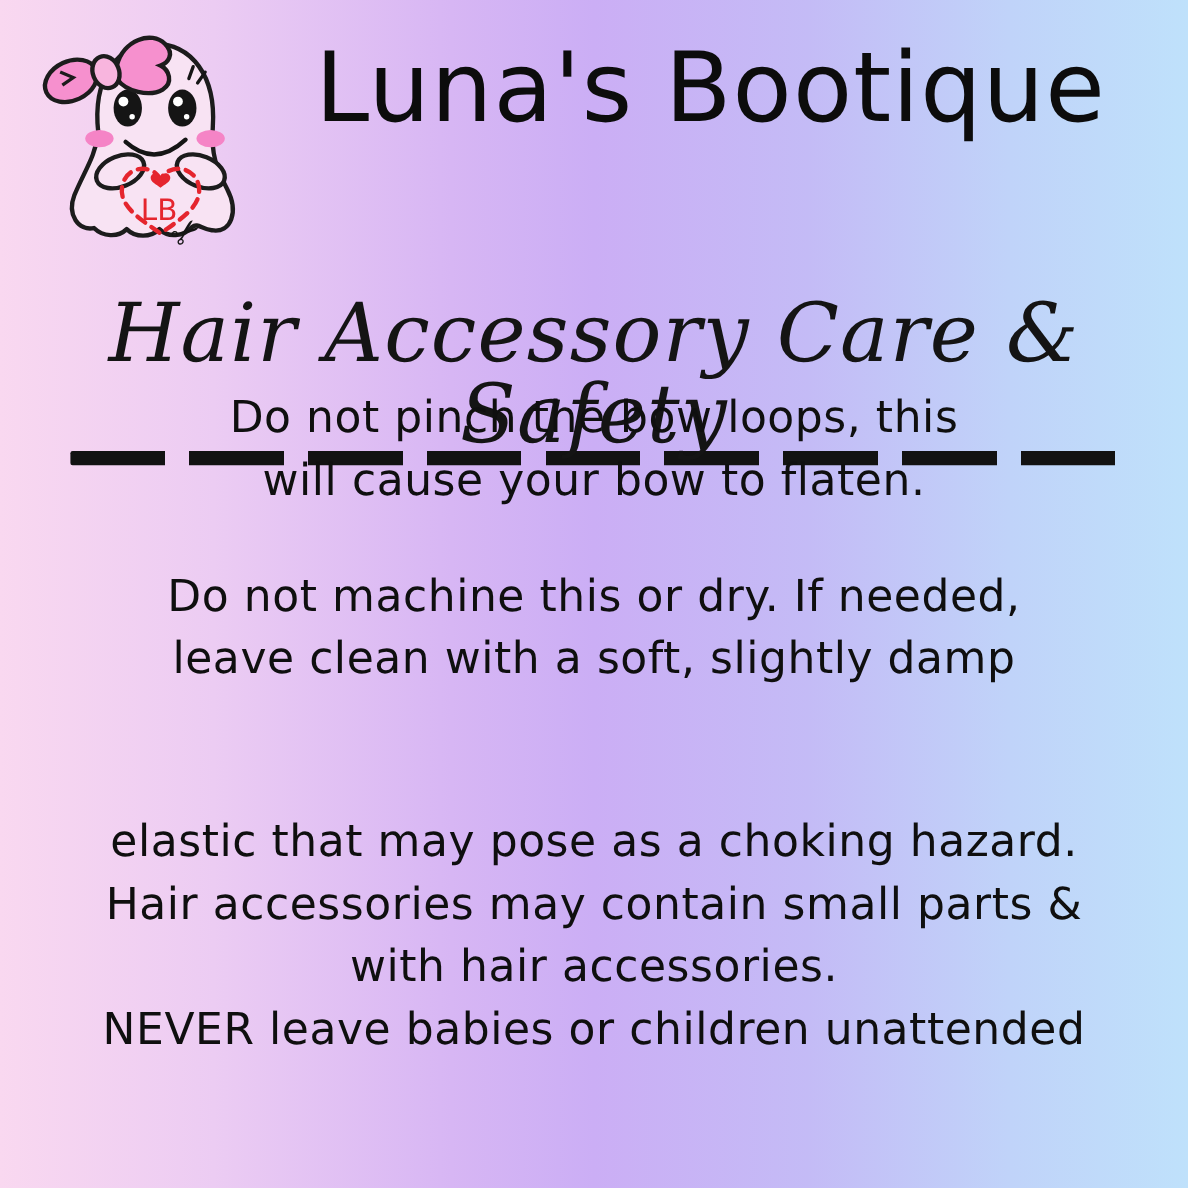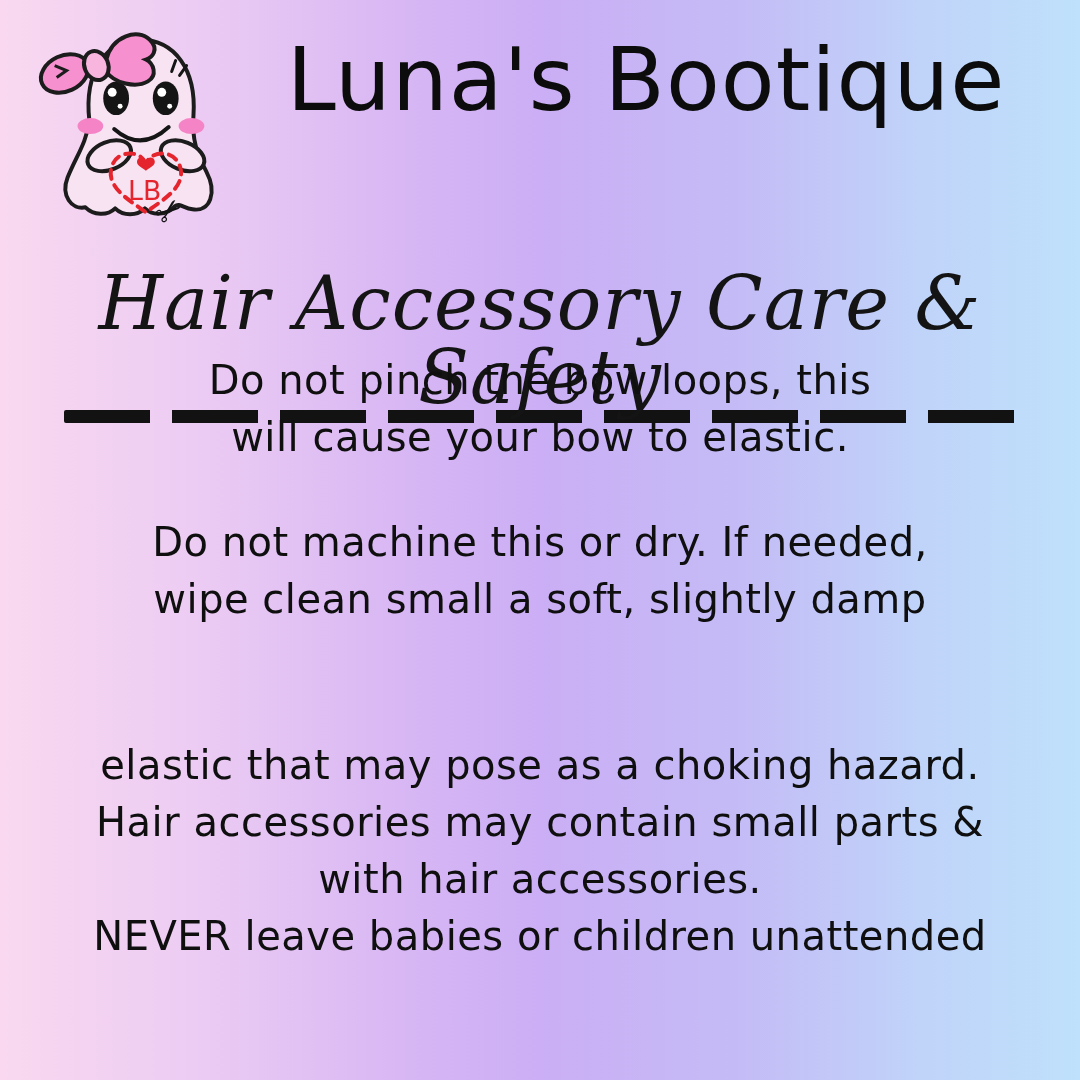--- a/index.html
+++ b/index.html
@@ -112,26 +112,26 @@
     <div class="title">Luna's Bootique</div>
   </div>
 
   <div class="heading-block">
     <div class="heading-text">Hair Accessory Care &amp; Safety</div>
     <div class="heading-underline"></div>
   </div>
 
   <div class="para para-1">
     <div>Do not pinch the bow loops, this</div>
-    <div>will cause your bow to elastic.</div>
+    <div>will cause your bow to flaten.</div>
   </div>
 
   <div class="para para-2">
     <div>Do not machine this or dry. If needed,</div>
-    <div>wipe clean small a soft, slightly damp</div>
+    <div>leave clean with a soft, slightly damp</div>
   </div>
 
   <div class="para para-3">
     <div>elastic that may pose as a choking hazard.</div>
     <div>Hair accessories may contain small parts &amp;</div>
     <div>with hair accessories.</div>
     <div>NEVER leave babies or children unattended</div>
   </div>
 
 

